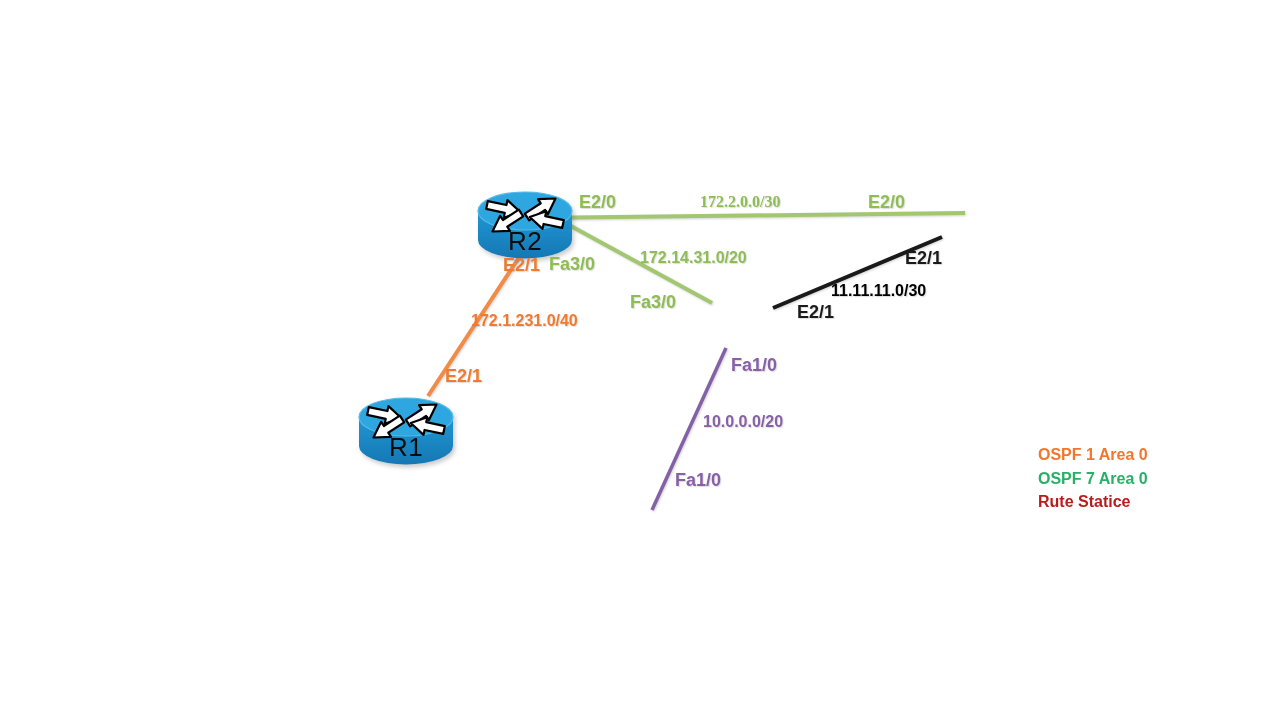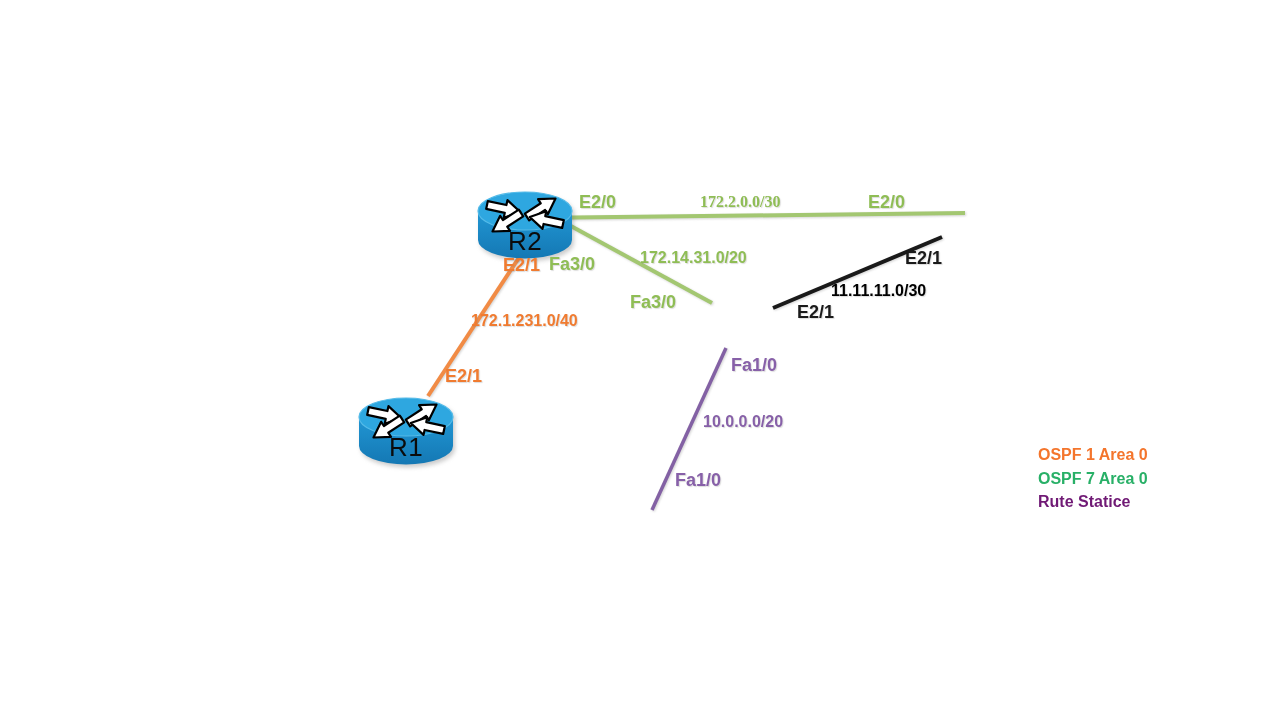--- a/index.html
+++ b/index.html
@@ -118,16 +118,16 @@
   <span class="lbl net" style="left: 831px; top: 282px; color: #000000;">11.11.11.0/30</span>
   <span class="lbl if" style="left: 905px; top: 248px; color: rgb(26, 26, 26);">E2/1</span>
 
   <span class="lbl if" style="left: 731px; top: 355px; color: rgb(135, 96, 168);">Fa1/0</span>
   <span class="lbl net" style="left: 703px; top: 413px; color: rgb(135, 96, 168);">10.0.0.0/20</span>
   <span class="lbl if" style="left: 675px; top: 470px; color: rgb(135, 96, 168);">Fa1/0</span>
 
   <div class="legend">
     <div class="legend-item" style="color: rgb(244, 117, 44);">OSPF 1 Area 0</div>
     <div class="legend-item" style="color: rgb(40, 176, 103);">OSPF 7 Area 0</div>
-    <div class="legend-item" style="color: #701a75;">Rute Statice</div>
+    <div class="legend-item" style="color: #b91c1c;">Rute Statice</div>
   </div>
 
 </div>
 
 </body></html>

